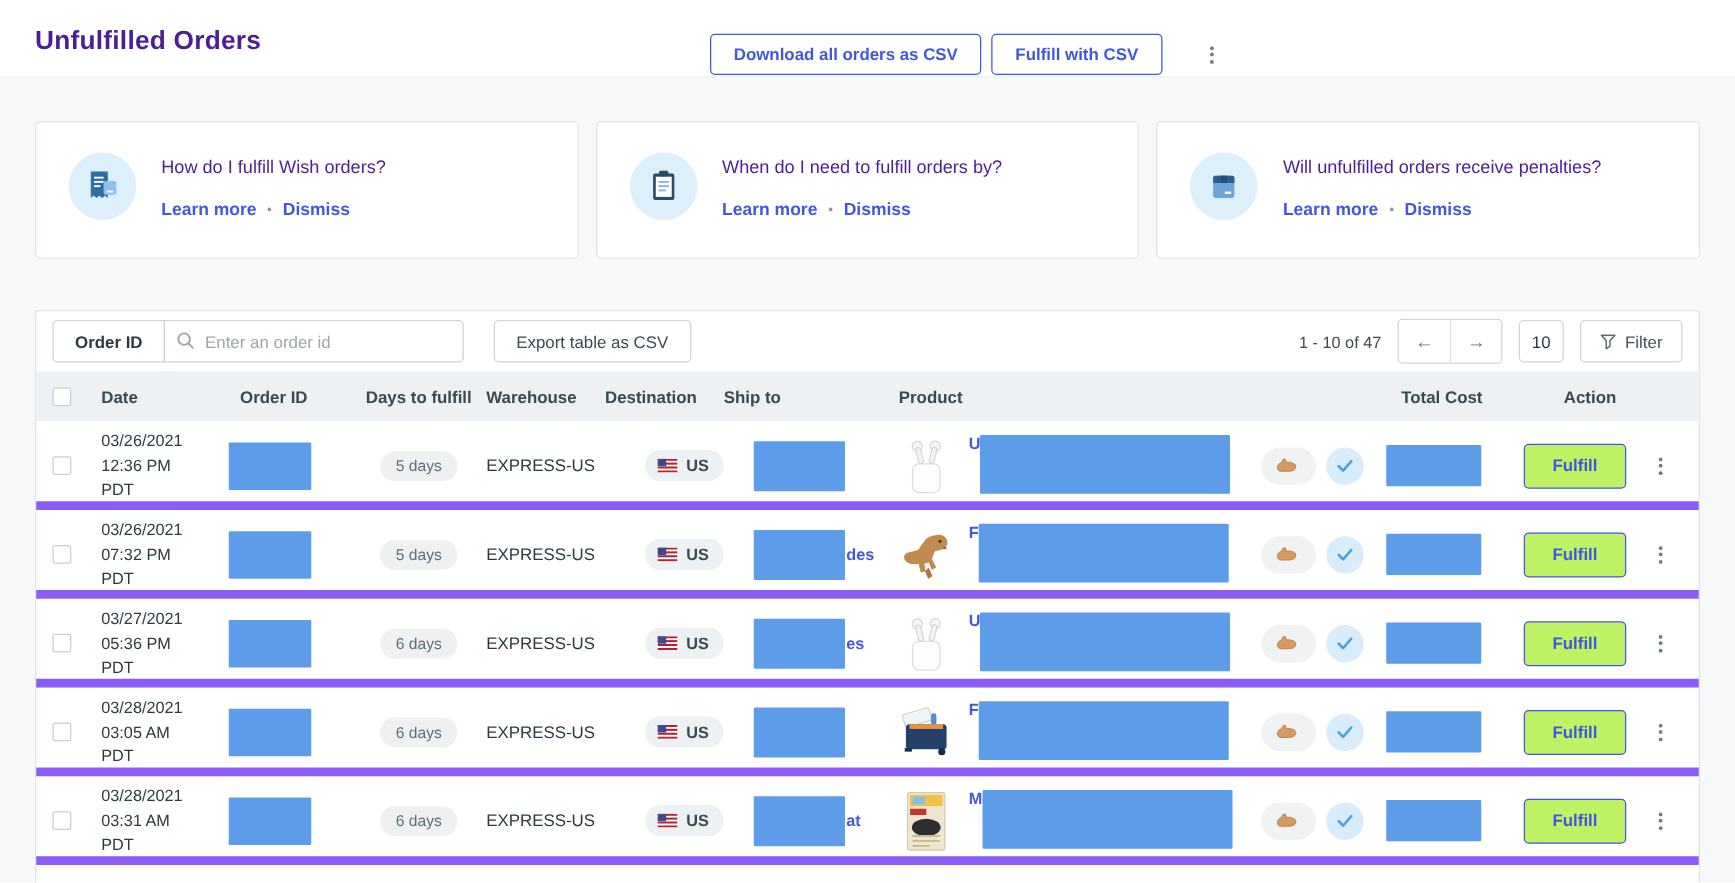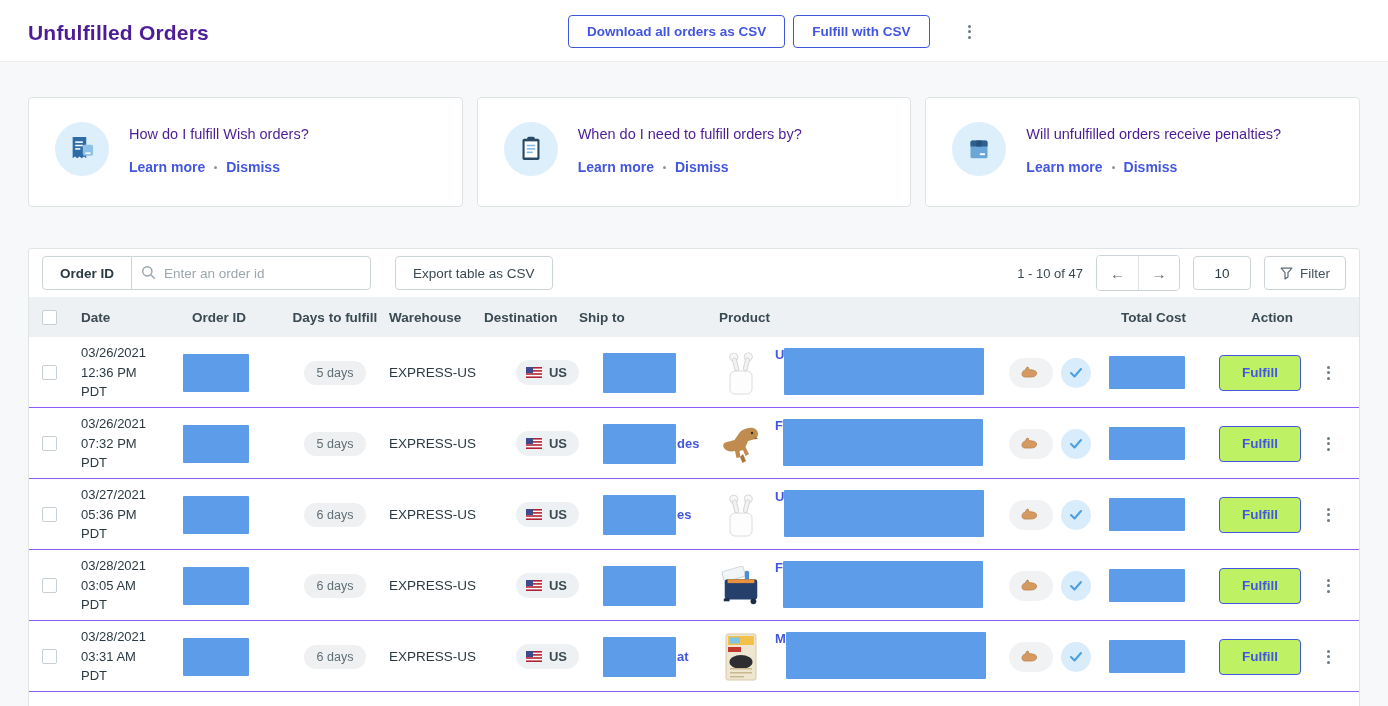--- a/index.html
+++ b/index.html
@@ -3,21 +3,21 @@
 <meta charset="utf-8">
 <style>
   * { margin:0; padding:0; box-sizing:border-box; }
   html,body { width:1388px; height:706px; overflow:hidden; background:#fff;
     font-family:"Liberation Sans", sans-serif; color:#2b3a42; }
   :root { --accent:#4356df; --redact:#5d9ce9; --border:#dfe4e6; --muted:#5c6c74; }
 
   
   .page-header { position:relative; height:62px; background:#fff; border-bottom:1px solid #eceeef; }
   .page-title { position:absolute; left:28px; top:21px; font-size:21px; font-weight:700; color:#4c1d95; letter-spacing:.2px; }
-  .header-actions { position:absolute; left:568px; top:15px; display:flex; align-items:center; gap:8px; }
+  .header-actions { position:absolute; left:568px; top:27px; display:flex; align-items:center; gap:8px; }
   .btn-outline-accent { height:33px; padding:0 18px; background:#fff; border:1px solid var(--accent);
     border-radius:4px; color:var(--accent); font-size:13.5px; font-weight:600; cursor:pointer;
     font-family:"Liberation Sans", sans-serif; }
   .kebab { display:flex; flex-direction:column; gap:2.5px; padding:6px; margin-left:24px; cursor:pointer; }
   .kebab i { width:3px; height:3px; border-radius:50%; background:#6b7a84; }
 
   
   .content { height:644px; background:#f7f8f9; padding:35px 28px 0; }
 
   
@@ -45,32 +45,32 @@
   .search-ic { position:absolute; left:10px; top:9px; }
   .btn-outline-gray { height:34px; padding:0 17px; background:#fff; border:1px solid #ccd4d8;
     border-radius:4px; color:#3a4a52; font-size:13.5px; cursor:pointer; font-family:"Liberation Sans", sans-serif; }
   .toolbar .export { margin-left:24px; }
   .toolbar-right { margin-left:auto; display:flex; align-items:center; gap:13px; }
   .page-range { font-size:13px; color:#3a4a52; }
   .pager { display:flex; border:1px solid #ccd4d8; border-radius:4px; overflow:hidden; background:#fff; }
   .pager .pg { width:41px; height:34px; display:flex; align-items:center; justify-content:center;
     font-size:15px; color:#5d6b73; cursor:pointer; background:#fff; border:none; }
   .pager .pg + .pg { border-left:1px solid #dde2e5; }
-  .page-size { width:58px; height:34px; border:1px solid #ccd4d8; border-radius:4px; display:flex;
+  .page-size { width:36px; height:34px; border:1px solid #ccd4d8; border-radius:4px; display:flex;
     align-items:center; justify-content:center; font-size:13.5px; color:#2b3a42; cursor:pointer; background:#fff; }
   .filter-btn { height:34px; border:1px solid #ccd4d8; border-radius:4px; display:flex; align-items:center;
     gap:7px; padding:0 15px; font-size:13.5px; color:#44535b; background:#fff; cursor:pointer; }
 
   
   .grid { display:grid; grid-template-columns:40px 110px 102px 108px 95px 95px 130px 290px 102px 118px 1fr;
     align-items:center; }
   .thead { height:40px; background:#edf1f3; font-size:13.5px; font-weight:700; color:#3a4a52; }
   .th-date { padding-left:12px; } .th-oid { padding-left:13px; } .th-days { text-align:center; }
   .th-prod { padding-left:10px; } .th-cost { padding-left:20px; } .th-action { padding-left:32px; }
-  .row { height:71px; border-bottom:1px solid #8b5cf6; font-size:13px; }
+  .row { height:71px; border-bottom:7px solid #8b5cf6; font-size:13px; }
   .cb { width:15px; height:15px; border:1px solid #c6cfd4; border-radius:2px; background:#fff;
     margin:0 auto; cursor:pointer; }
   .thead .cb { margin:0 auto; }
   .date-cell { padding-left:12px; white-space:pre-line; line-height:1.5; color:#2b3a42; }
   .redact { background:var(--redact); border-radius:1px; }
   .r-oid { width:66px; height:38px; margin-left:4px; }
   .pill { background:#eef0f2; border-radius:13px; padding:5px 13px; font-size:12.5px; color:#5f6f77;
     display:inline-block; }
   .days-cell { text-align:center; }
   .wh-cell { color:#2b3a42; font-size:13.5px; }

